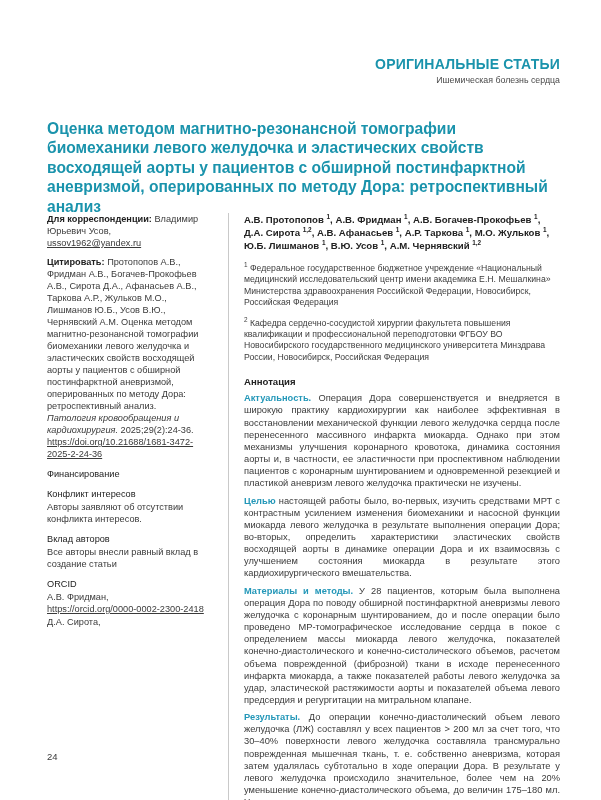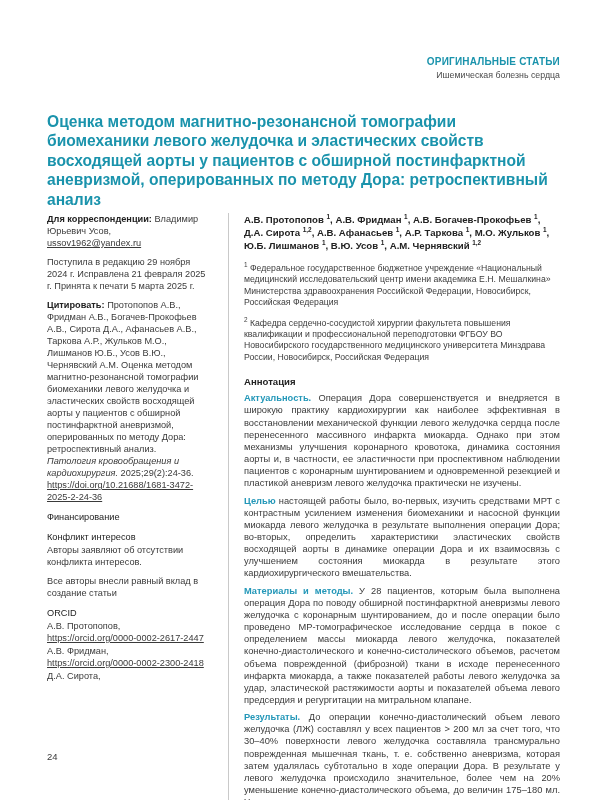--- a/index.html
+++ b/index.html
@@ -7,25 +7,25 @@
     position:relative;
     width:601px;height:800px;
     background:#ffffff;
     font-family:"Liberation Sans",sans-serif;
     color:#333;
     overflow:hidden;
     box-shadow:0 0 4px rgba(0,0,0,.15);
   }
   
   .header{position:absolute;top:56px;right:41px;text-align:right;}
-  .header .section{color:#1a93ac;font-weight:bold;font-size:10px;letter-spacing:.2px;}
+  .header .section{color:#1a93ac;font-weight:bold;font-size:14px;letter-spacing:.2px;}
   .header .sub{color:#4a4a4a;font-size:8.8px;margin-top:3px;margin-left:40px;}
   
   .title{
-    position:absolute;top:112px;left:47px;width:514px;
+    position:absolute;top:119px;left:47px;width:514px;
     color:#1a93ac;font-weight:bold;font-size:15.6px;line-height:19.4px;
   }
   
   .columns{position:absolute;top:213px;left:47px;right:41px;display:flex;align-items:stretch;}
   .col-left{width:168px;padding-right:13px;font-size:9.2px;line-height:12px;color:#3a3a3a;}
   .col-divider{width:1px;background:#c9c9c9;}
   .col-right{flex:1;padding-left:15px;}
   .col-left p{margin:0 8px 7px 0;}
   .col-left .h{font-weight:normal;color:#222;margin:8px 0 1px 0;}
   b.inl{color:#222;}
@@ -55,38 +55,37 @@
 
   <div class="title">Оценка методом магнитно-резонансной томографии биомеханики левого желудочка и эластических свойств восходящей аорты у пациентов с обширной постинфарктной аневризмой, оперированных по методу Дора: ретроспективный анализ</div>
 
   <div class="columns">
 
     <div class="col-left">
       <p><b class="inl">Для корреспонденции:</b>
         <span>Владимир Юрьевич Усов,</span>
         <a class="lnk">ussov1962@yandex.ru</a></p>
 
-      <p>Поступила в редакцию 29 ноября 2024 г. Исправлена 21 февраля 2025 г. Принята к печати 5 марта 2025 г.</p>
 
       <p><b class="inl">Цитировать:</b>
         <span>Протопопов А.В., Фридман А.В., Богачев-Прокофьев А.В., Сирота Д.А., Афанасьев А.В., Таркова А.Р., Жульков М.О., Лишманов Ю.Б., Усов В.Ю., Чернявский А.М. Оценка методом магнитно-резонансной томографии биомеханики левого желудочка и эластических свойств восходящей аорты у пациентов с обширной постинфарктной аневризмой, оперированных по методу Дора: ретроспективный анализ.</span>
         <span class="it">Патология кровообращения и кардиохирургия.</span>
         <span>2025;29(2):24-36.</span>
         <a class="lnk">https://doi.org/10.21688/1681-3472-2025-2-24-36</a></p>
 
       <div class="h">Финансирование</div>
 
       <div class="h">Конфликт интересов</div>
       <p>Авторы заявляют об отсутствии конфликта интересов.</p>
 
+      <div class="h">Вклад авторов</div>
       <p>Все авторы внесли равный вклад в создание статьи</p>
 
       <div class="h">ORCID</div>
       <div id="orcid-list">
-          <div class="orcid-item"><div>А.В. Протопопов,</div><a class="lnk">https://orcid.org/0000-0002-2617-2447</a></div>
           <div class="orcid-item"><div>А.В. Фридман,</div><a class="lnk">https://orcid.org/0000-0002-2300-2418</a></div>
           <div class="orcid-item">
             <div>Д.А. Сирота,</div>
           </div>
         </div>
     </div>
 
     <div class="col-divider"></div>
 
     <div class="col-right">

